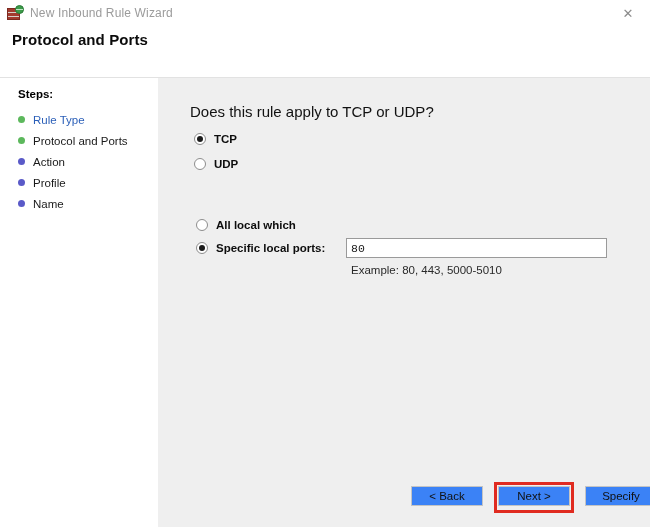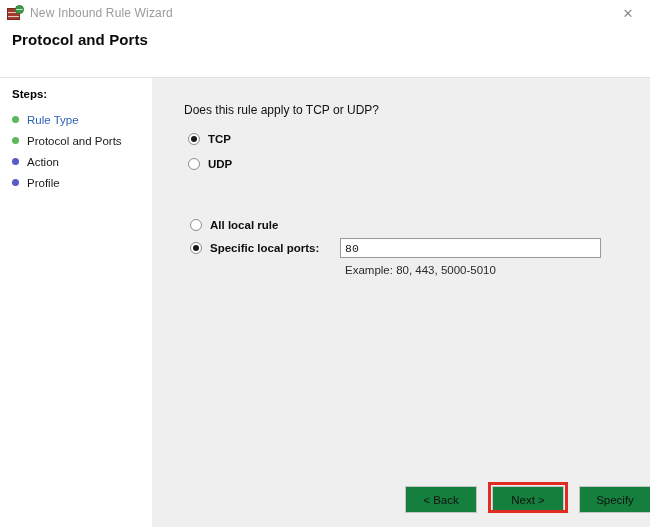--- a/index.html
+++ b/index.html
@@ -132,20 +132,21 @@
     width: 100%;
     height: 1px;
     background: #e2e2e2;
   }
 
   
   #body-area {
     flex: 1 1 auto;
     display: flex;
     min-height: 0;
+    margin-left: 6px;
   }
 
   
   #sidebar {
     width: 152px;
     min-width: 152px;
     background: #ffffff;
     padding-top: 10px;
     box-sizing: border-box;
   }
@@ -183,21 +184,21 @@
   #content {
     flex: 1 1 auto;
     background: #efefef;
     position: relative;
   }
 
   #q1 {
     position: absolute;
     left: 32px;
     top: 25px;
-    font-size: 12px;
+    font-size: 15px;
     color: #111111;
     white-space: nowrap;
   }
 
   .radio-row {
     position: absolute;
     display: flex;
     align-items: center;
   }
   .radio {
@@ -276,22 +277,22 @@
     position: absolute;
     left: 0;
     right: 0;
     bottom: 0;
     height: 58px;
   }
   .btn {
     position: absolute;
     top: 17px;
     width: 72px;
-    height: 27px;
-    background: #15803d;
+    height: 20px;
+    background: #3b82f6;
     border: 1px solid #c4c4c4;
     box-sizing: border-box;
     font-family: "Liberation Sans", sans-serif;
     font-size: 11.5px;
     color: #111111;
     display: flex;
     align-items: center;
     justify-content: center;
     cursor: default;
     white-space: nowrap;
@@ -348,40 +349,44 @@
       <div class="step-item">
         <span class="step-bullet blue"></span>
         <span class="step-label">Action</span>
       </div>
 
       <div class="step-item">
         <span class="step-bullet blue"></span>
         <span class="step-label">Profile</span>
       </div>
 
+      <div class="step-item">
+        <span class="step-bullet blue"></span>
+        <span class="step-label">Name</span>
+      </div>
     </div>
 
     <div id="content">
 
       <div id="q1">Does this rule apply to TCP or UDP?</div>
 
       <div class="radio-row" id="row-tcp">
         <span class="radio checked"></span>
         <span class="radio-label">TCP</span>
       </div>
 
       <div class="radio-row" id="row-udp">
         <span class="radio"></span>
         <span class="radio-label">UDP</span>
       </div>
 
 
       <div class="radio-row" id="row-allports">
         <span class="radio"></span>
-        <span class="radio-label">All local rule</span>
+        <span class="radio-label">All local which</span>
       </div>
 
       <div class="radio-row" id="row-specificports">
         <span class="radio checked"></span>
         <span class="radio-label">Specific local ports:</span>
       </div>
 
       <input id="ports-input" type="text" value="80" style="">
 
       <div id="ports-hint">Example: 80, 443, 5000-5010</div>

